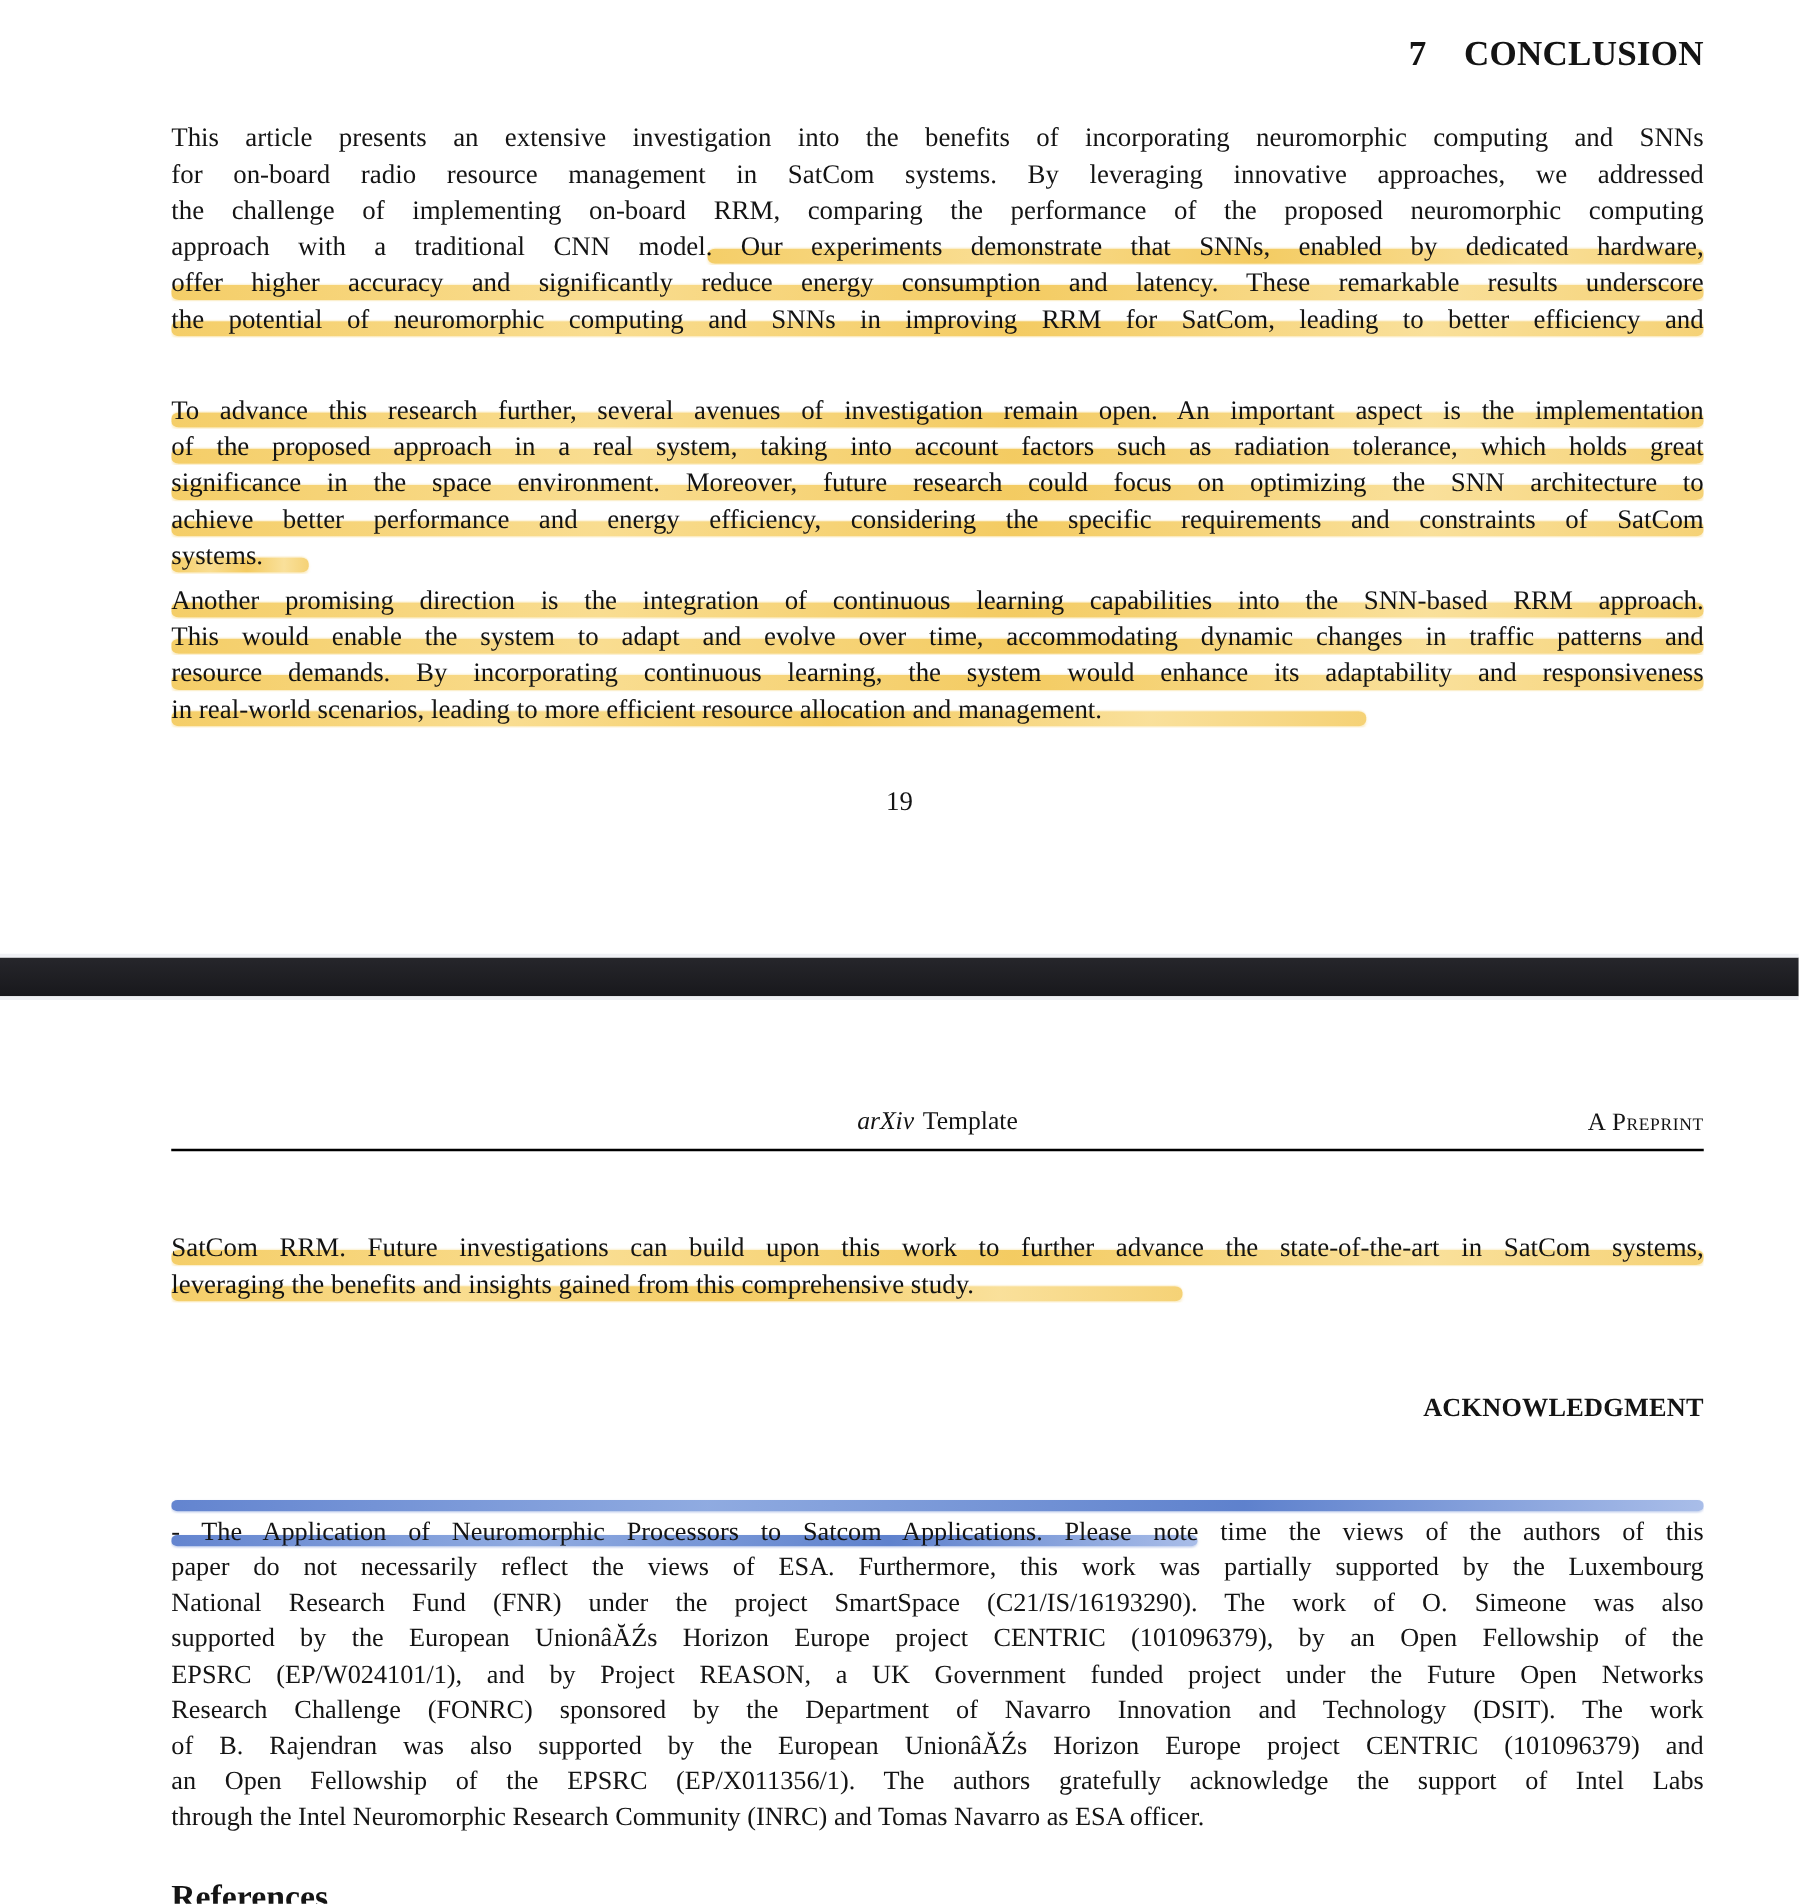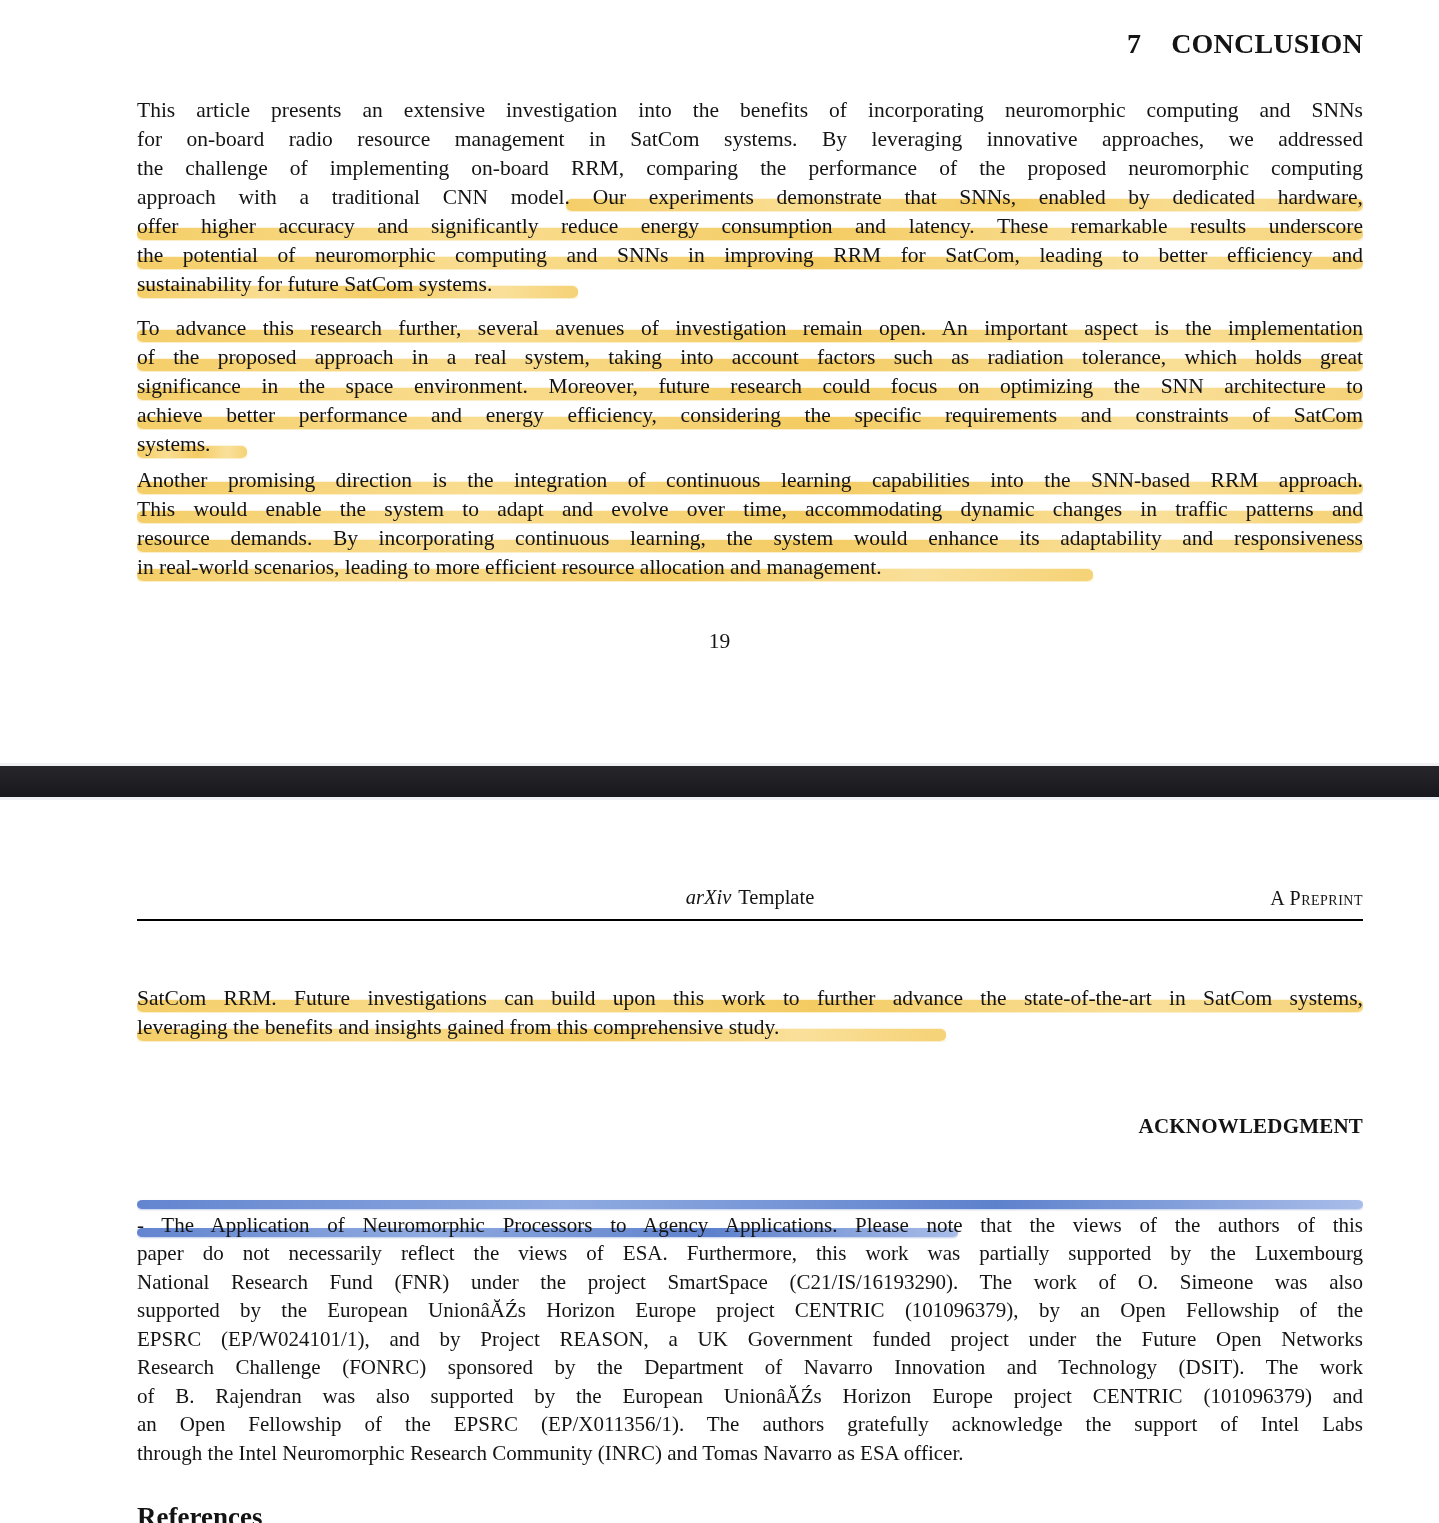--- a/index.html
+++ b/index.html
@@ -71,21 +71,20 @@
   <span class="sec-num">7</span><span>CONCLUSION</span>
 </div>
 
 <div class="abs content para" id="p1">
     <div class="line"><span class="lt">This article presents an extensive investigation into the benefits of incorporating neuromorphic computing and SNNs</span></div>
     <div class="line"><span class="lt">for on-board radio resource management in SatCom systems. By leveraging innovative approaches, we addressed</span></div>
     <div class="line"><span class="lt">the challenge of implementing on-board RRM, comparing the performance of the proposed neuromorphic computing</span></div>
     <div class="line"><span class="mark yellow" style="left: 35%; width: 65%;"></span><span class="lt">approach with a traditional CNN model. Our experiments demonstrate that SNNs, enabled by dedicated hardware,</span></div>
     <div class="line"><span class="mark yellow"></span><span class="lt">offer higher accuracy and significantly reduce energy consumption and latency. These remarkable results underscore</span></div>
     <div class="line"><span class="mark yellow"></span><span class="lt">the potential of neuromorphic computing and SNNs in improving RRM for SatCom, leading to better efficiency and</span></div>
-    <div class="line last"><span class="mark yellow" style="width: 36%;"></span><span class="lt">sustainability for future SatCom systems.</span></div>
   </div>
 <div class="abs content para" id="p2">
     <div class="line"><span class="mark yellow"></span><span class="lt">To advance this research further, several avenues of investigation remain open. An important aspect is the implementation</span></div>
     <div class="line"><span class="mark yellow"></span><span class="lt">of the proposed approach in a real system, taking into account factors such as radiation tolerance, which holds great</span></div>
     <div class="line"><span class="mark yellow"></span><span class="lt">significance in the space environment. Moreover, future research could focus on optimizing the SNN architecture to</span></div>
     <div class="line"><span class="mark yellow"></span><span class="lt">achieve better performance and energy efficiency, considering the specific requirements and constraints of SatCom</span></div>
     <div class="line last"><span class="mark yellow" style="width: 9%;"></span><span class="lt">systems.</span></div>
   </div>
 <div class="abs content para" id="p3">
     <div class="line"><span class="mark yellow"></span><span class="lt">Another promising direction is the integration of continuous learning capabilities into the SNN-based RRM approach.</span></div>
@@ -105,21 +104,21 @@
 <div class="abs content" id="header-rule"></div>
 
 <div class="abs content para" id="p4">
     <div class="line"><span class="mark yellow"></span><span class="lt">SatCom RRM. Future investigations can build upon this work to further advance the state-of-the-art in SatCom systems,</span></div>
     <div class="line last"><span class="mark yellow" style="width: 66%;"></span><span class="lt">leveraging the benefits and insights gained from this comprehensive study.</span></div>
   </div>
 
 <div class="abs content sec-head" id="ack-head">ACKNOWLEDGMENT</div>
 <div class="abs content para" id="ack-para">
     <div class="line"><span class="mark blue"></span></div>
-    <div class="line"><span class="mark blue" style="width: 67%;"></span><span class="lt">- The Application of Neuromorphic Processors to Agency Applications. Please note that the views of the authors of this</span></div>
+    <div class="line"><span class="mark blue" style="width: 67%;"></span><span class="lt">- The Application of Neuromorphic Processors to Satcom Applications. Please note time the views of the authors of this</span></div>
     <div class="line"><span class="lt">paper do not necessarily reflect the views of ESA. Furthermore, this work was partially supported by the Luxembourg</span></div>
     <div class="line"><span class="lt">National Research Fund (FNR) under the project SmartSpace (C21/IS/16193290). The work of O. Simeone was also</span></div>
     <div class="line"><span class="lt">supported by the European UnionâĂŹs Horizon Europe project CENTRIC (101096379), by an Open Fellowship of the</span></div>
     <div class="line"><span class="lt">EPSRC (EP/W024101/1), and by Project REASON, a UK Government funded project under the Future Open Networks</span></div>
     <div class="line"><span class="lt">Research Challenge (FONRC) sponsored by the Department of Navarro Innovation and Technology (DSIT). The work</span></div>
     <div class="line"><span class="lt">of B. Rajendran was also supported by the European UnionâĂŹs Horizon Europe project CENTRIC (101096379) and</span></div>
     <div class="line"><span class="lt">an Open Fellowship of the EPSRC (EP/X011356/1). The authors gratefully acknowledge the support of Intel Labs</span></div>
     <div class="line last"><span class="lt">through the Intel Neuromorphic Research Community (INRC) and Tomas Navarro as ESA officer.</span></div>
   </div>
 

